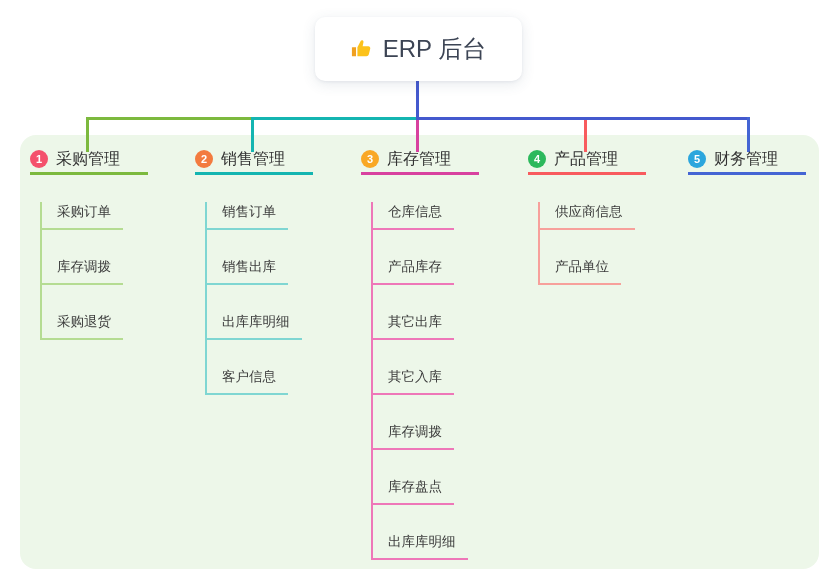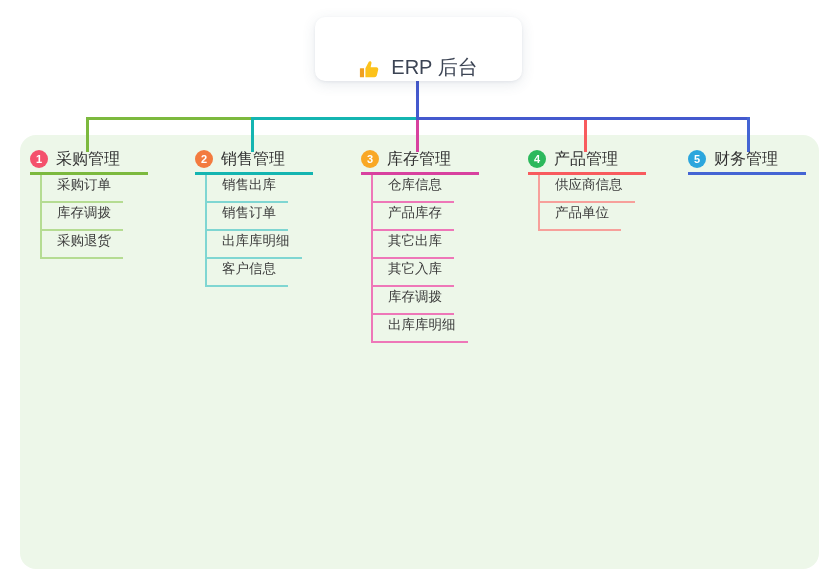--- a/index.html
+++ b/index.html
@@ -9,22 +9,22 @@
   }
   .canvas-bg{
     position:absolute;left:20px;top:135px;width:799px;height:434px;
     background:var(--canvas-bg,#edf7e9);border-radius:16px;
   }
   
   .root-node{
     position:absolute;left:315px;top:17px;width:207px;height:64px;
     background:#ffffff;border-radius:10px;
     box-shadow:0 3px 14px rgba(60,80,110,.12), 0 1px 3px rgba(60,80,110,.08);
-    display:flex;align-items:flex-end;justify-content:center;gap:10px;
-    font-size:20px;color:var(--text-dark,#3c4454);cursor:default;
+    display:flex;align-items:center;justify-content:center;gap:10px;
+    font-size:24px;color:var(--text-dark,#3c4454);cursor:default;
   }
   .root-node svg{display:block;}
   
   .hline,.vline{position:absolute;}
   .hline{height:3px;}
   .vline{width:3px;}
   
   .branch{position:absolute;top:146px;width:118px;}
   .branch-header{
     display:flex;align-items:center;gap:8px;height:26px;
@@ -33,21 +33,21 @@
   }
   .badge{
     width:18px;height:18px;border-radius:50%;background:var(--badge);
     color:#fff;font-size:11px;font-weight:bold;
     display:flex;align-items:center;justify-content:center;flex:0 0 18px;
   }
   .children{
     margin-left:10px;border-left:2px solid var(--lc);width:max-content;
   }
   .child{
-    width:max-content;
+    margin-top:27px;width:max-content;
     padding:0 12px 7px 15px;border-bottom:2px solid var(--lc);
     font-size:13.5px;line-height:19px;color:#3b3b3b;white-space:nowrap;cursor:default;
   }
 </style>
 </head>
 <body>
 
 <div id="stage" style="--canvas-bg: #edf7e9; --text-dark: #3c4454;">
   <div class="canvas-bg"></div>
 
@@ -85,38 +85,39 @@
           <div class="child">采购退货</div>
         </div>
   </div>
 
   <div class="branch" style="left: 195px; --c: #14b5b1; --lc: #7fd6d2; --badge: #f37b3f;">
     <div class="branch-header">
       <span class="badge">2</span>
       <span class="branch-label">销售管理</span>
     </div>
     <div class="children">
+          <div class="child">销售订单</div>
           <div class="child">销售出库</div>
-          <div class="child">销售订单</div>
           <div class="child">出库库明细</div>
           <div class="child">客户信息</div>
         </div>
   </div>
 
   <div class="branch" style="left: 361px; --c: #d8419f; --lc: #ee77b8; --badge: #f9a825;">
     <div class="branch-header">
       <span class="badge">3</span>
       <span class="branch-label">库存管理</span>
     </div>
     <div class="children">
           <div class="child">仓库信息</div>
           <div class="child">产品库存</div>
           <div class="child">其它出库</div>
           <div class="child">其它入库</div>
           <div class="child">库存调拨</div>
+          <div class="child">库存盘点</div>
           <div class="child">出库库明细</div>
         </div>
   </div>
 
   <div class="branch" style="left: 528px; --c: #f85b5e; --lc: #f7a09b; --badge: #2cb95c;">
     <div class="branch-header">
       <span class="badge">4</span>
       <span class="branch-label">产品管理</span>
     </div>
     <div class="children">

